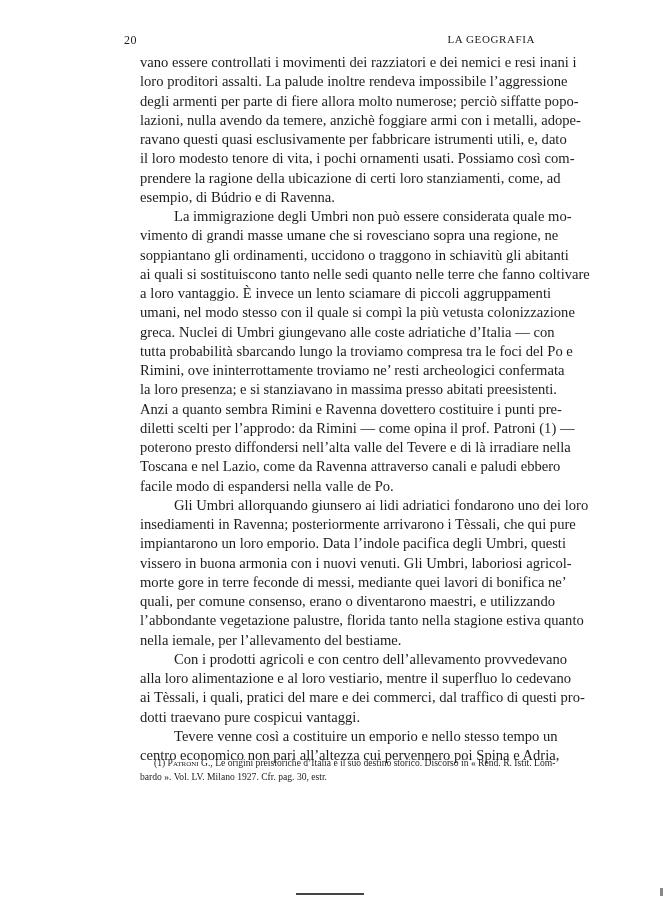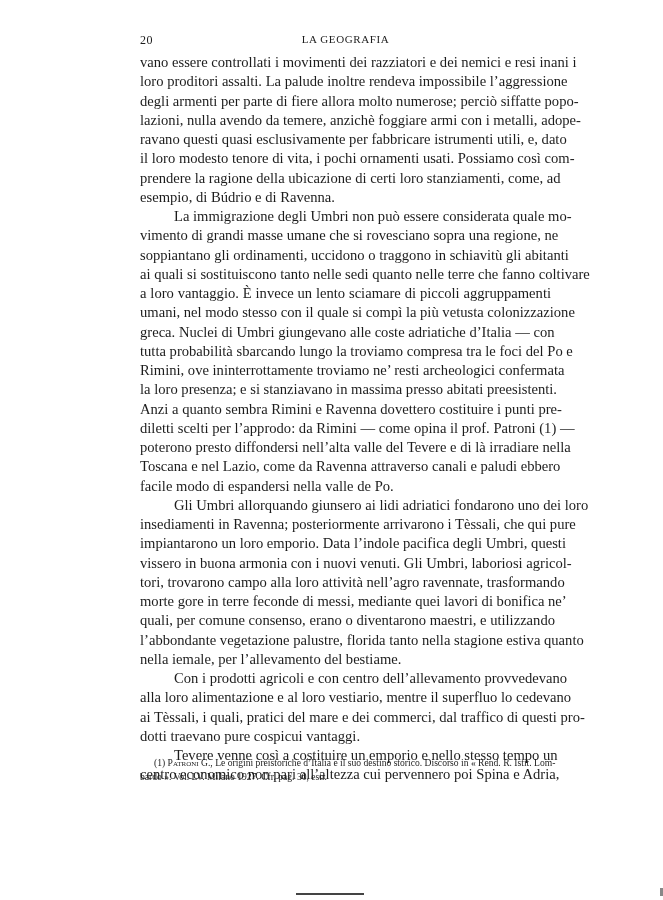--- a/index.html
+++ b/index.html
@@ -1,25 +1,25 @@
 <!DOCTYPE html>
 <html><head>
   <meta charset="utf-8">
   <style>
     html, body { margin: 0; padding: 0; }
     body {
       width: 663px; height: 900px; background: #ffffff; position: relative; overflow: hidden;
       font-family: "Liberation Serif", "DejaVu Serif", serif; color: #1c1c1c;
     }
     .running-head {
-      position: absolute; top: 33px; left: 140px; width: 411px; height: 16px;
+      position: absolute; top: 33px; left: 124px; width: 411px; height: 16px;
       font-size: 11px; letter-spacing: 0.5px;
     }
     .page-num { position: absolute; left: 0; top: 0; font-size: 12px; }
-    .head-title { position: absolute; left: 0; right: 0; text-align: center; top: 0; font-size: 11px; letter-spacing: 0.6px; }
+    .head-title { position: absolute; left: 0; right: 0; text-align: right; top: 0; font-size: 11px; letter-spacing: 0.6px; }
     .body-text {
       position: absolute; top: 53px; left: 140px; width: 411px;
       font-size: 14.6px; line-height: 19.25px;
     }
     .line { display: block; white-space: nowrap; text-align: justify; text-align-last: justify; height: 19.25px; overflow: visible; }
     .line.last { text-align-last: left; }
     .line.indent { padding-left: 34px; }
     .footnotes {
       position: absolute; top: 756px; left: 140px; width: 411px;
       font-size: 9.6px; line-height: 14px;
@@ -63,21 +63,20 @@
   <span class="line">la loro presenza; e si stanziavano in massima presso abitati preesistenti.</span>
   <span class="line">Anzi a quanto sembra Rimini e Ravenna dovettero costituire i punti pre-</span>
   <span class="line">diletti scelti per l’approdo: da Rimini — come opina il prof. Patroni (1) —</span>
   <span class="line">poterono presto diffondersi nell’alta valle del Tevere e di là irradiare nella</span>
   <span class="line">Toscana e nel Lazio, come da Ravenna attraverso canali e paludi ebbero</span>
   <span class="line last">facile modo di espandersi nella valle de Po.</span>
   <span class="line indent">Gli Umbri allorquando giunsero ai lidi adriatici fondarono uno dei loro</span>
   <span class="line">insediamenti in Ravenna; posteriormente arrivarono i Tèssali, che qui pure</span>
   <span class="line">impiantarono un loro emporio. Data l’indole pacifica degli Umbri, questi</span>
   <span class="line">vissero in buona armonia con i nuovi venuti. Gli Umbri, laboriosi agricol-</span>
-  <span class="line">tori, trovarono campo alla loro attività nell’agro  ravennate, trasformando</span>
   <span class="line">morte gore in terre feconde di messi, mediante quei lavori di bonifica ne’</span>
   <span class="line">quali, per comune consenso, erano o diventarono maestri, e utilizzando</span>
   <span class="line">l’abbondante vegetazione palustre, florida tanto nella stagione estiva quanto</span>
   <span class="line last">nella iemale, per l’allevamento del bestiame.</span>
   <span class="line indent">Con i prodotti agricoli e con centro dell’allevamento  provvedevano</span>
   <span class="line">alla loro alimentazione e al loro vestiario, mentre il superfluo lo cedevano</span>
   <span class="line">ai Tèssali, i quali, pratici del mare e dei commerci, dal traffico di questi pro-</span>
   <span class="line last">dotti traevano pure cospicui vantaggi.</span>
   <span class="line indent">Tevere venne così a costituire un emporio e nello stesso tempo un</span>
   <span class="line">centro economico non pari all’altezza cui pervennero poi Spina e Adria,</span>

